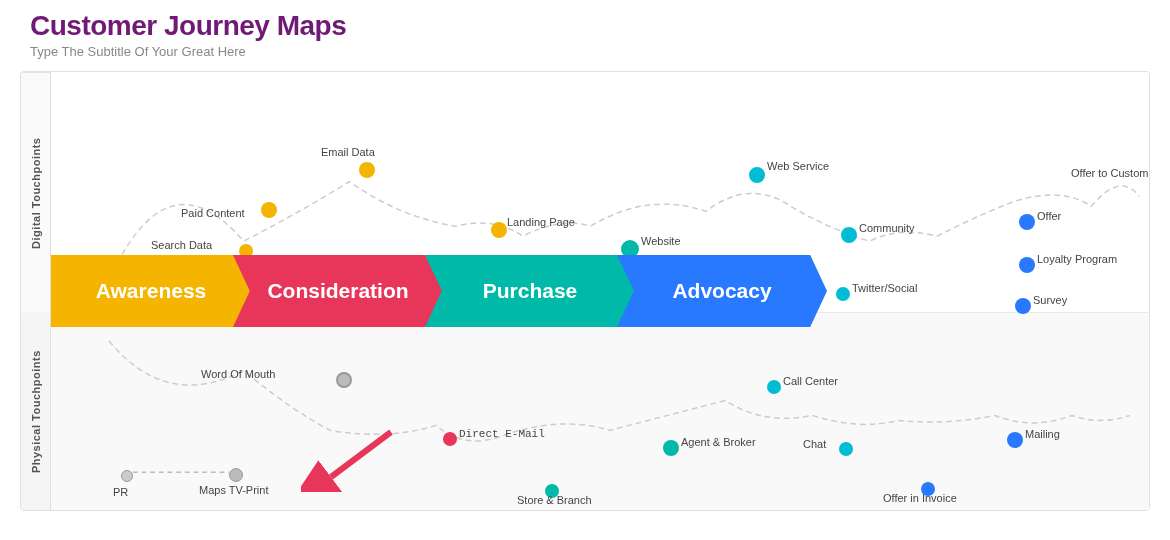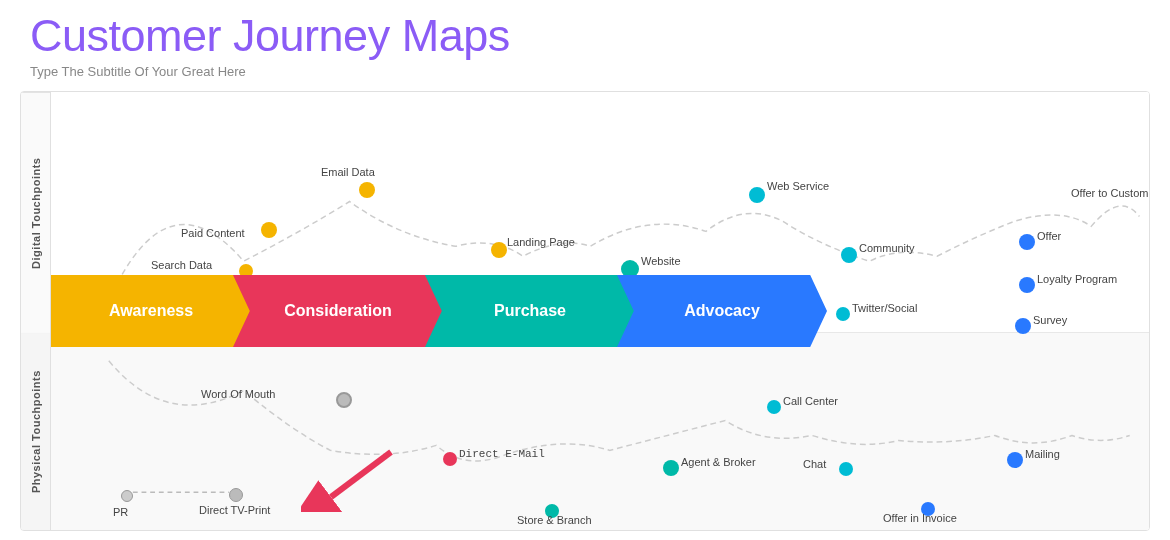--- a/index.html
+++ b/index.html
@@ -10,23 +10,23 @@
       height: 540px;
       overflow: hidden;
       position: relative;
     }
 
     .header {
       padding: 10px 30px 4px 30px;
     }
 
     .header h1 {
-      font-size: 45px;
-      font-weight: 400;
-      color: #8b5cf6;
+      font-size: 28px;
+      font-weight: 700;
+      color: #701a75;
       letter-spacing: -0.5px;
     }
 
     .header .subtitle {
       font-size: 13px;
       color: #888;
       margin-top: 2px;
     }
 
     .main-container {
@@ -107,21 +107,21 @@
       align-items: center;
       height: 72px;
       z-index: 10;
     }
 
     .chevron {
       display: flex;
       align-items: center;
       justify-content: center;
       height: 72px;
-      font-size: 16px;
+      font-size: 21px;
       font-weight: 800;
       color: #fff;
       position: relative;
       text-align: center;
     }
 
     .chevron-shape {
       position: absolute;
       top: 0; left: 0; right: 0; bottom: 0;
       clip-path: polygon(0% 0%, 92% 0%, 100% 50%, 92% 100%, 0% 100%, 8% 50%);
@@ -274,21 +274,21 @@
 
     <div class="touchpoint-label" style="top:95px;left:1020px;">Offer to Customers</div>
 
     <div class="dot" style="width:16px;height:16px;background:#bbb;top:300px;left:285px;border:2px solid #999;"></div>
     <div class="touchpoint-label" style="top:296px;left:150px;">Word Of Mouth</div>
 
     <div class="dot" style="width:12px;height:12px;background:#ccc;top:398px;left:70px;border:1px solid #999;"></div>
     <div class="touchpoint-label" style="top:414px;left:62px;">PR</div>
 
     <div class="dot" style="width:14px;height:14px;background:#bbb;top:396px;left:178px;border:1px solid #999;"></div>
-    <div class="touchpoint-label" style="top:412px;left:148px;">Direct TV-Print</div>
+    <div class="touchpoint-label" style="top:412px;left:148px;">Maps TV-Print</div>
 
     <div class="dot" style="width:14px;height:14px;background:#E8365A;top:360px;left:392px;"></div>
     <div class="touchpoint-label" style="top:356px;left:408px;font-family:Liberation Mono, monospace;">Direct E-Mail</div>
 
     <div class="dot" style="width:14px;height:14px;background:#00B9A8;top:412px;left:494px;"></div>
     <div class="touchpoint-label" style="top:422px;left:466px;">Store &amp; Branch</div>
 
     <div class="dot" style="width:16px;height:16px;background:#00B9A8;top:368px;left:612px;"></div>
     <div class="touchpoint-label" style="top:364px;left:630px;">Agent &amp; Broker</div>
 

